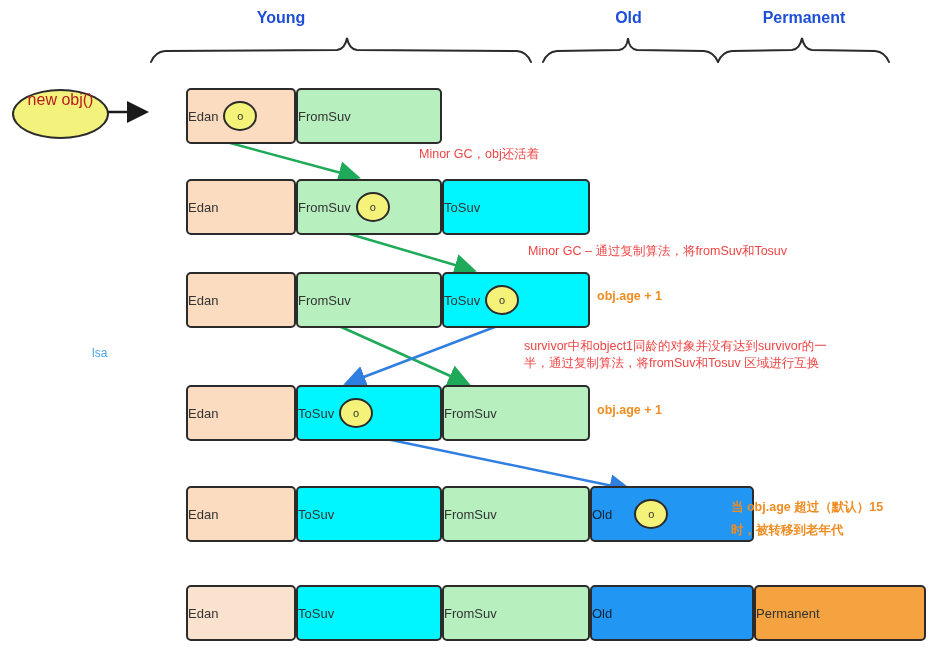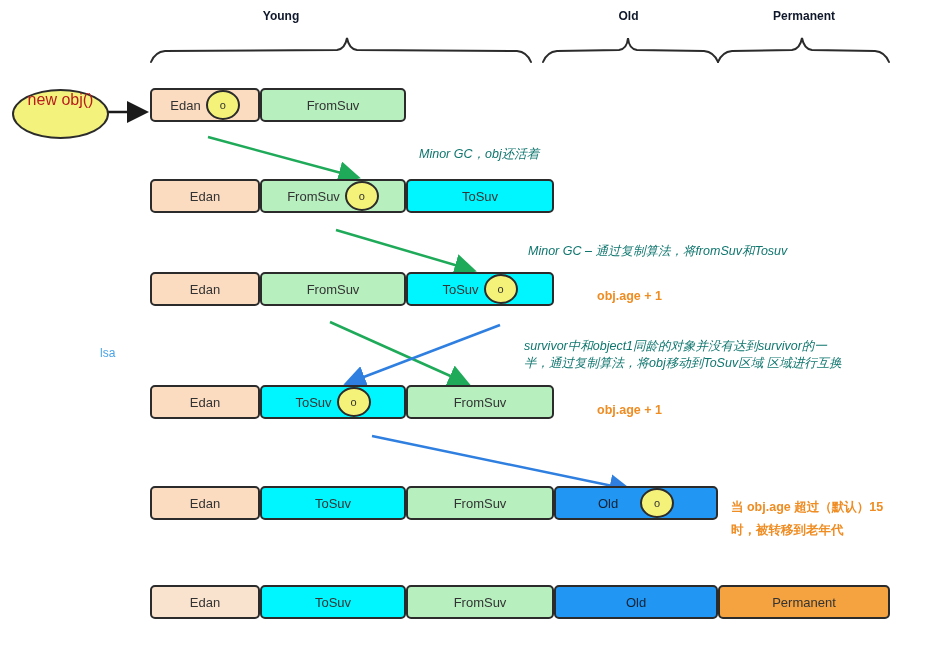--- a/index.html
+++ b/index.html
@@ -8,31 +8,31 @@
     font-family:"Liberation Sans","DejaVu Sans",sans-serif;
     -webkit-font-smoothing:antialiased;
   }
   #stage{position:absolute;left:0;top:0;width:950px;height:652px;}
 
   
   #vec{position:absolute;left:0;top:0;width:950px;height:652px;pointer-events:none;}
 
   
   .region-label{
-    position:absolute;color:#0f172a;font-size:12px;font-weight:bold;
+    position:absolute;color:#1d4ed8;font-size:16px;font-weight:bold;
     text-align:center;white-space:nowrap;
   }
 
   
   .row{position:absolute;height:49px;}
   .seg{
-    position:absolute;top:0;height:34px;box-sizing:border-box;
+    position:absolute;top:0;height:56px;box-sizing:border-box;
     border:2px solid #2b2b2b;border-radius:5px;
-    display:flex;align-items:center;justify-content:center;
-    font-size:13px;color:#333;
+    display:flex;align-items:center;justify-content:flex-start;
+    font-size:13px;color:#333;margin-left:36px;
   }
   .seg-label{pointer-events:none;}
 
   
   .obj-bubble{
     width:30px;height:26px;border-radius:50%;
     background:#f5f27a;border:2px solid #2b2b2b;
     display:flex;align-items:center;justify-content:center;
     font-size:11px;color:#333;margin-left:5px;flex:none;
   }
@@ -40,21 +40,21 @@
   
   .ellipse-node{
     position:absolute;width:93px;height:46px;border-radius:50%;
     background:#f2f27d;border:2px solid #2b2b2b;
     display:flex;justify-content:center;
     font-size:16px;color:#b91c1c;
   }
 
   
   .note{position:absolute;font-size:12.5px;line-height:17px;white-space:pre-line;}
-  .note-blue{color:#0f766e;font-style:italic;}
+  .note-blue{color:#ef4444;}
   .note-orange{color:#ef8c22;font-weight:bold;}
   .note-small{color:#4aa3e8;font-size:12px;}
 </style>
 </head>
 <body>
 
 <div id="stage">
 
   <svg id="vec" viewBox="0 0 950 652">
     <defs>
@@ -93,21 +93,21 @@
   </svg>
 
   <div class="region-label" style="left:150px;top:9px;width:262px;">Young</div>
   <div class="region-label" style="left:543px;top:9px;width:171px;">Old</div>
   <div class="region-label" style="left:718px;top:9px;width:172px;">Permanent</div>
 
   <div class="ellipse-node" style="left:12px;top:89px;">
     <span>new obj()</span>
   </div>
 
-  <div class="note note-small" style="left:100px;top:345px;">lsa</div>
+  <div class="note note-small" style="left:92px;top:345px;">lsa</div>
 
   <div class="row" style="left:150px;top:88px;width:256px;">
     <div class="seg" style="left:0px;width:110px;background:#fbdcc0;">
       <span class="seg-label">Edan</span>
       <span class="obj-bubble">o</span>
     </div>
     <div class="seg" style="left:110px;width:146px;background:#b7efbf;">
       <span class="seg-label">FromSuv</span>
     </div>
   </div>
@@ -185,21 +185,21 @@
     </div>
   </div>
 
   <div class="note note-blue" style="left:419px;top:146px;">Minor GC，obj还活着</div>
 
   <div class="note note-blue" style="left:528px;top:243px;">Minor GC – 通过复制算法，将fromSuv和Tosuv</div>
 
   <div class="note note-orange" style="left:597px;top:288px;">obj.age + 1</div>
 
   <div class="note note-blue" style="left:524px;top:338px;width:340px;">survivor中和object1同龄的对象并没有达到survivor的一
-半，通过复制算法，将obj移动到ToSuv区域 区域进行互换</div>
+半，通过复制算法，将fromSuv和Tosuv 区域进行互换</div>
 
   <div class="note note-orange" style="left:597px;top:402px;">obj.age + 1</div>
 
 
   <div class="note note-orange" style="left:731px;top:496px;width:200px;line-height:23px;">当 obj.age 超过（默认）15
 时，被转移到老年代</div>
 
 
 </div>
 

